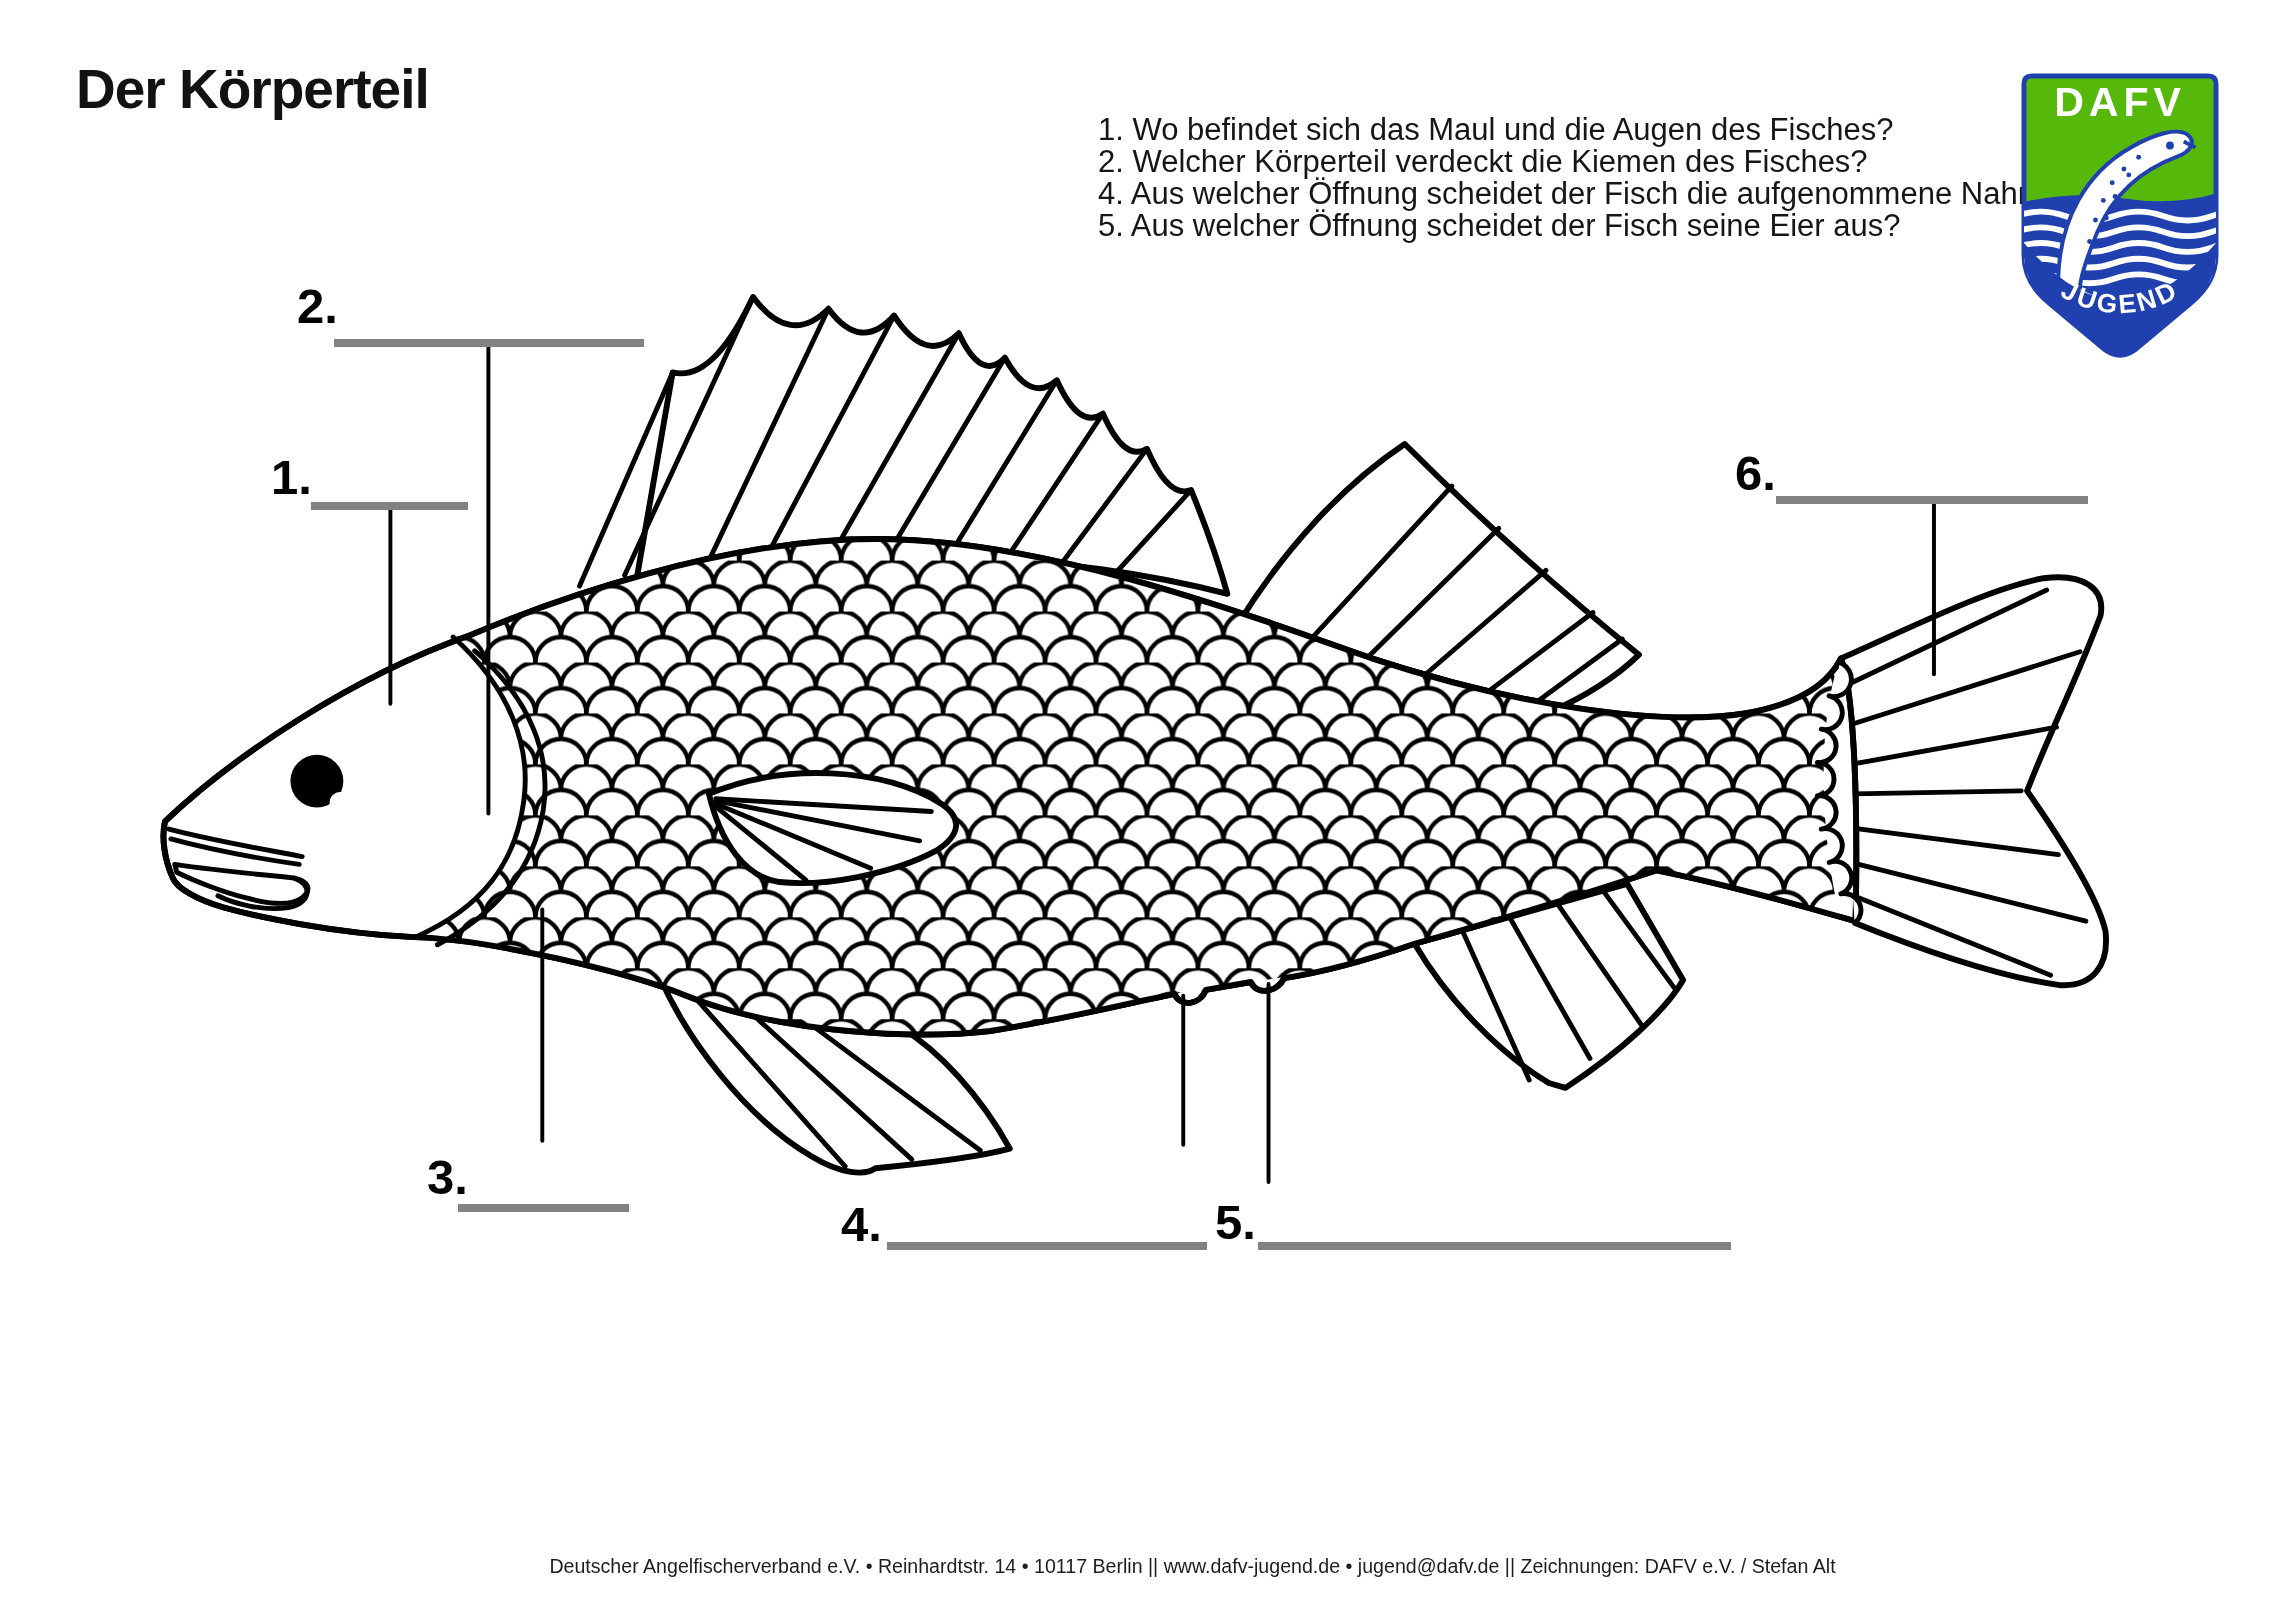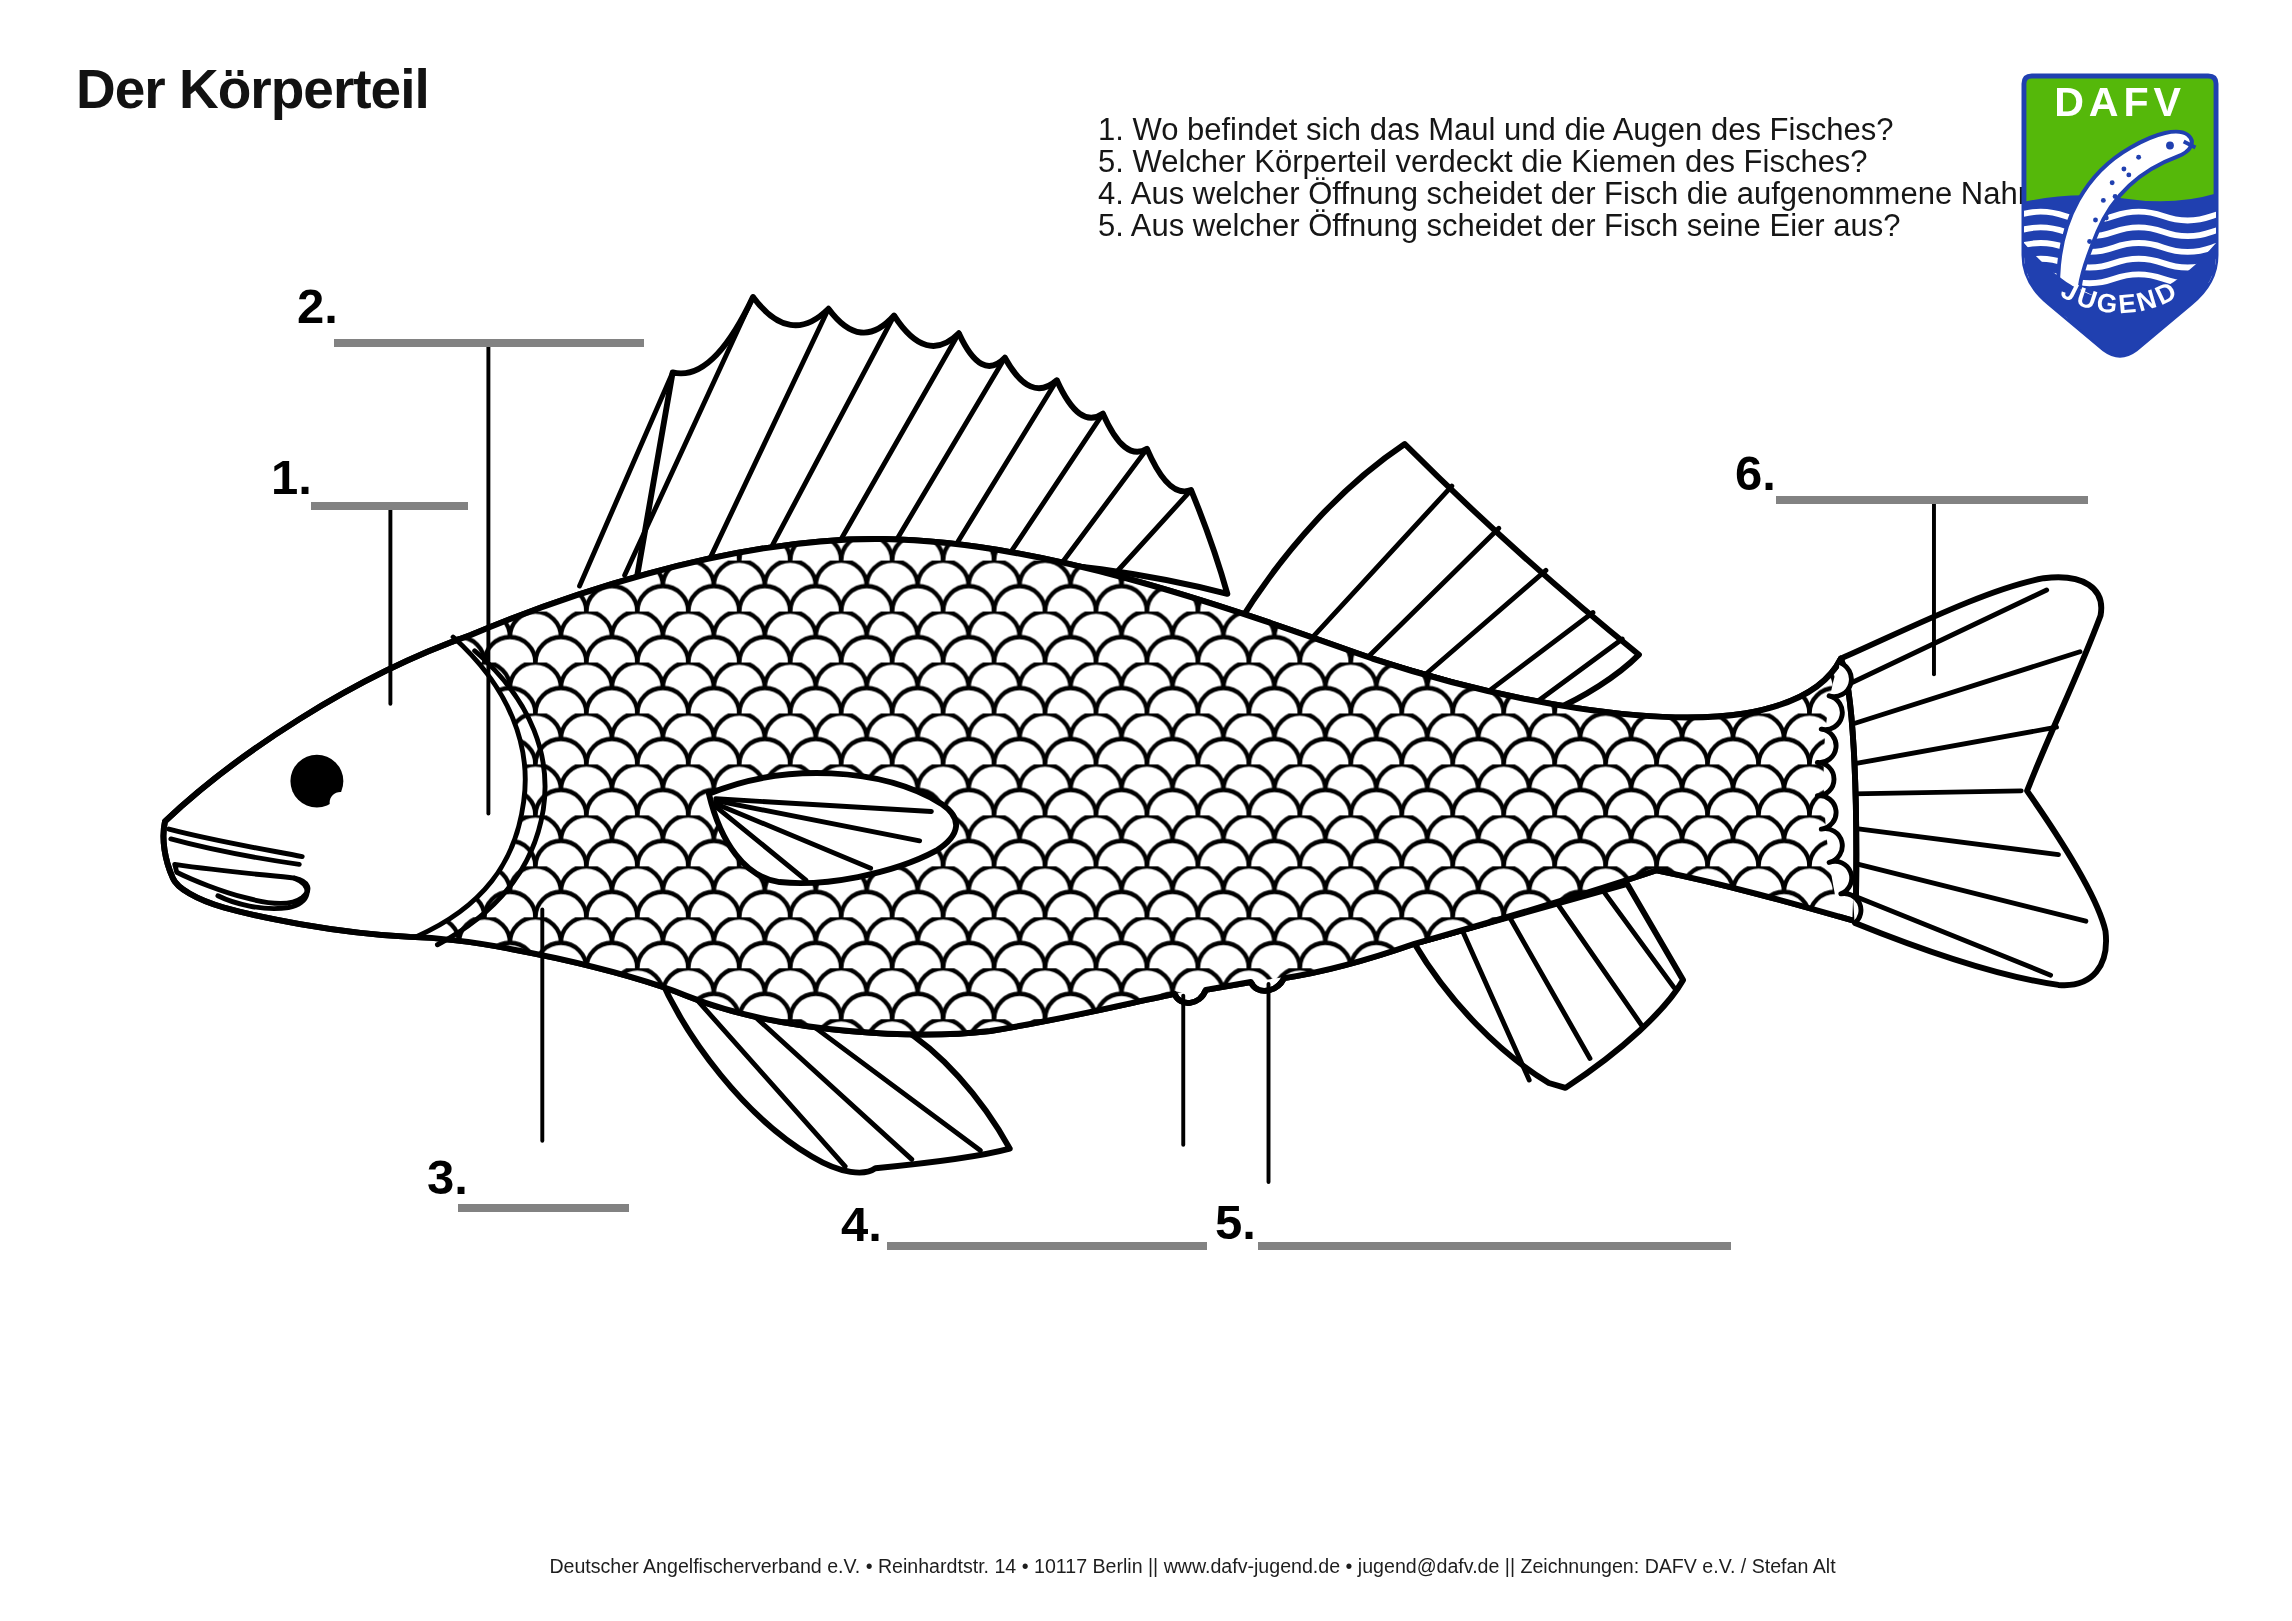--- a/index.html
+++ b/index.html
@@ -17,21 +17,21 @@
   #fish-svg{width:2293px;height:1621px;}
   #logo-svg{left:2021px;top:73px;width:198px;height:294px;}
 </style>
 </head>
 <body>
 
 <div class="page-title">Der Körperteil</div>
 
 <div class="questions">
   <div class="q-line">1. Wo befindet sich das Maul und die Augen des Fisches?</div>
-  <div class="q-line">5. Welcher Körperteil verdeckt die Kiemen des Fisches?</div>
+  <div class="q-line">2. Welcher Körperteil verdeckt die Kiemen des Fisches?</div>
   <div class="q-line">4. Aus welcher Öffnung scheidet der Fisch die aufgenommene Nahrung aus?</div>
   <div class="q-line">5. Aus welcher Öffnung scheidet der Fisch seine Eier aus?</div>
 </div>
 
 <svg id="fish-svg" viewBox="0 0 2339 1654" fill="none" stroke-linecap="round" stroke-linejoin="round">
   <defs>
     <pattern id="sc" width="52" height="52" patternUnits="userSpaceOnUse">
       <rect width="52" height="52" fill="#ffffff"></rect>
       <g fill="#ffffff" stroke="#000" stroke-width="4.5">
         <circle cx="0" cy="0" r="26"></circle>

